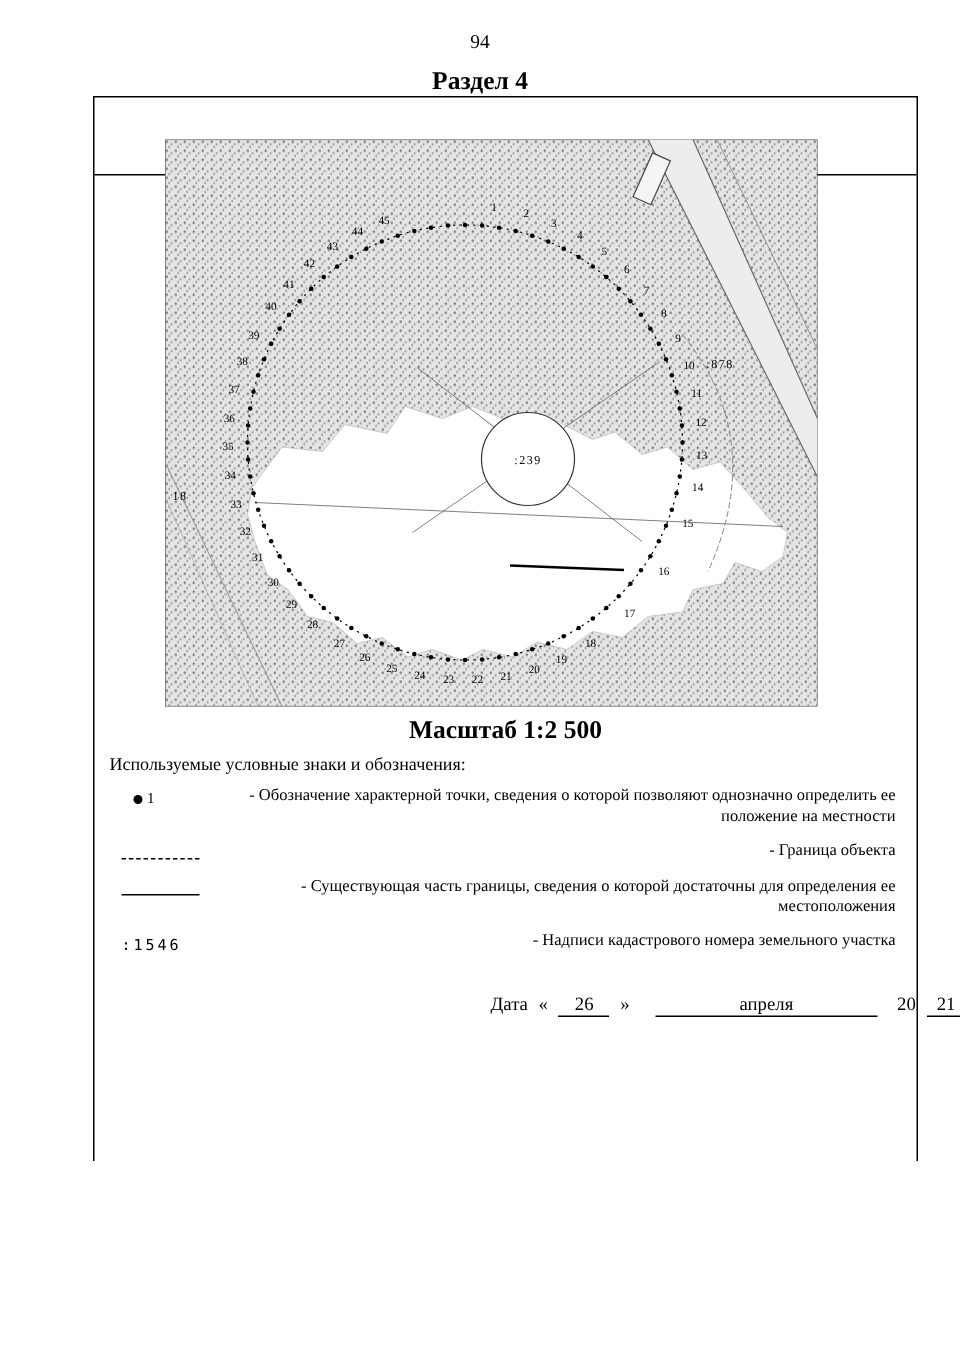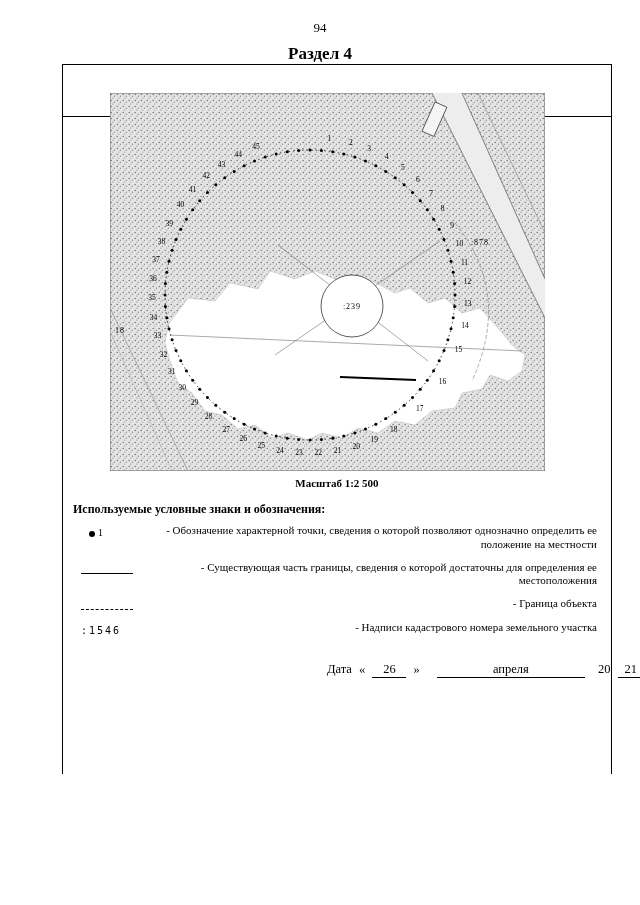--- a/index.html
+++ b/index.html
@@ -4,23 +4,23 @@
 <style>
   html,body{margin:0;padding:0;background:#fff;}
   .page{position:relative;width:640px;height:774px;background:#fff;color:#000;
         font-family:"Liberation Serif", serif;overflow:hidden;}
   .page-number{position:absolute;top:20px;left:0;width:100%;text-align:center;font-size:13px;}
   .section-title{position:absolute;top:44px;left:0;width:100%;text-align:center;font-size:17px;font-weight:bold;}
   .doc-frame{position:absolute;left:62px;top:64px;width:548px;height:832px;border:1px solid #000;}
   .doc-title{width:100%;text-align:center;font-size:13px;font-weight:normal;border-bottom:1px solid #000;
              padding:1px 0 3px 0;margin-top:31px;}
   .map-wrap{position:absolute;left:47px;top:28px;width:435px;height:378px;}
-  .scale-label{position:absolute;top:412px;left:0;width:100%;text-align:center;font-size:11px;font-weight:bold;}
+  .scale-label{position:absolute;top:412px;left:0;width:100%;text-align:center;font-size:17px;font-weight:bold;}
   .legend{position:absolute;top:437px;left:10px;right:14px;font-size:11px;}
-  .legend-heading{font-weight:bold;font-size:12px;margin-bottom:7px;}
+  .legend-heading{font-weight:normal;font-size:12px;margin-bottom:7px;}
   .legend-row{display:flex;align-items:flex-start;margin-bottom:9px;}
   .legend-symbol{flex:0 0 64px;padding-left:8px;box-sizing:border-box;padding-top:3px;}
   .legend-text{flex:1;line-height:1.25;text-align:right;}
   .pt-dot{display:inline-block;width:6px;height:6px;border-radius:50%;background:#000;vertical-align:middle;margin-left:8px;}
   .pt-num{font-size:10px;vertical-align:top;margin-left:3px;}
   .line-dashed{display:inline-block;width:52px;border-bottom:1px dashed #000;height:8px;}
   .line-solid{display:inline-block;width:52px;border-bottom:1px solid #000;height:8px;}
   .cad-num{font-size:10px;letter-spacing:2px;font-family:"DejaVu Sans Mono", monospace;}
   .date-line{position:absolute;top:581px;left:264px;font-size:12.5px;white-space:nowrap;}
   .date-line .q{margin:0 4px;}
@@ -225,30 +225,30 @@
 
       <div class="legend-row">
         <div class="legend-symbol">
           <span class="pt-dot"></span><span class="pt-num">1</span>
         </div>
         <div class="legend-text">- Обозначение характерной точки, сведения о которой позволяют однозначно определить ее положение на местности</div>
       </div>
 
       <div class="legend-row">
         <div class="legend-symbol">
+          <span class="line-dashed"></span>
+        </div>
+        <div class="legend-text">- Граница объекта</div>
+      </div>
+
+      <div class="legend-row">
+        <div class="legend-symbol">
           <span class="line-solid"></span>
         </div>
         <div class="legend-text">- Существующая часть границы, сведения о которой достаточны для определения ее местоположения</div>
-      </div>
-
-      <div class="legend-row">
-        <div class="legend-symbol">
-          <span class="line-dashed"></span>
-        </div>
-        <div class="legend-text">- Граница объекта</div>
       </div>
 
       <div class="legend-row">
         <div class="legend-symbol">
           <span class="cad-num">:1546</span>
         </div>
         <div class="legend-text">- Надписи кадастрового номера земельного участка</div>
       </div>
     </div>
 

